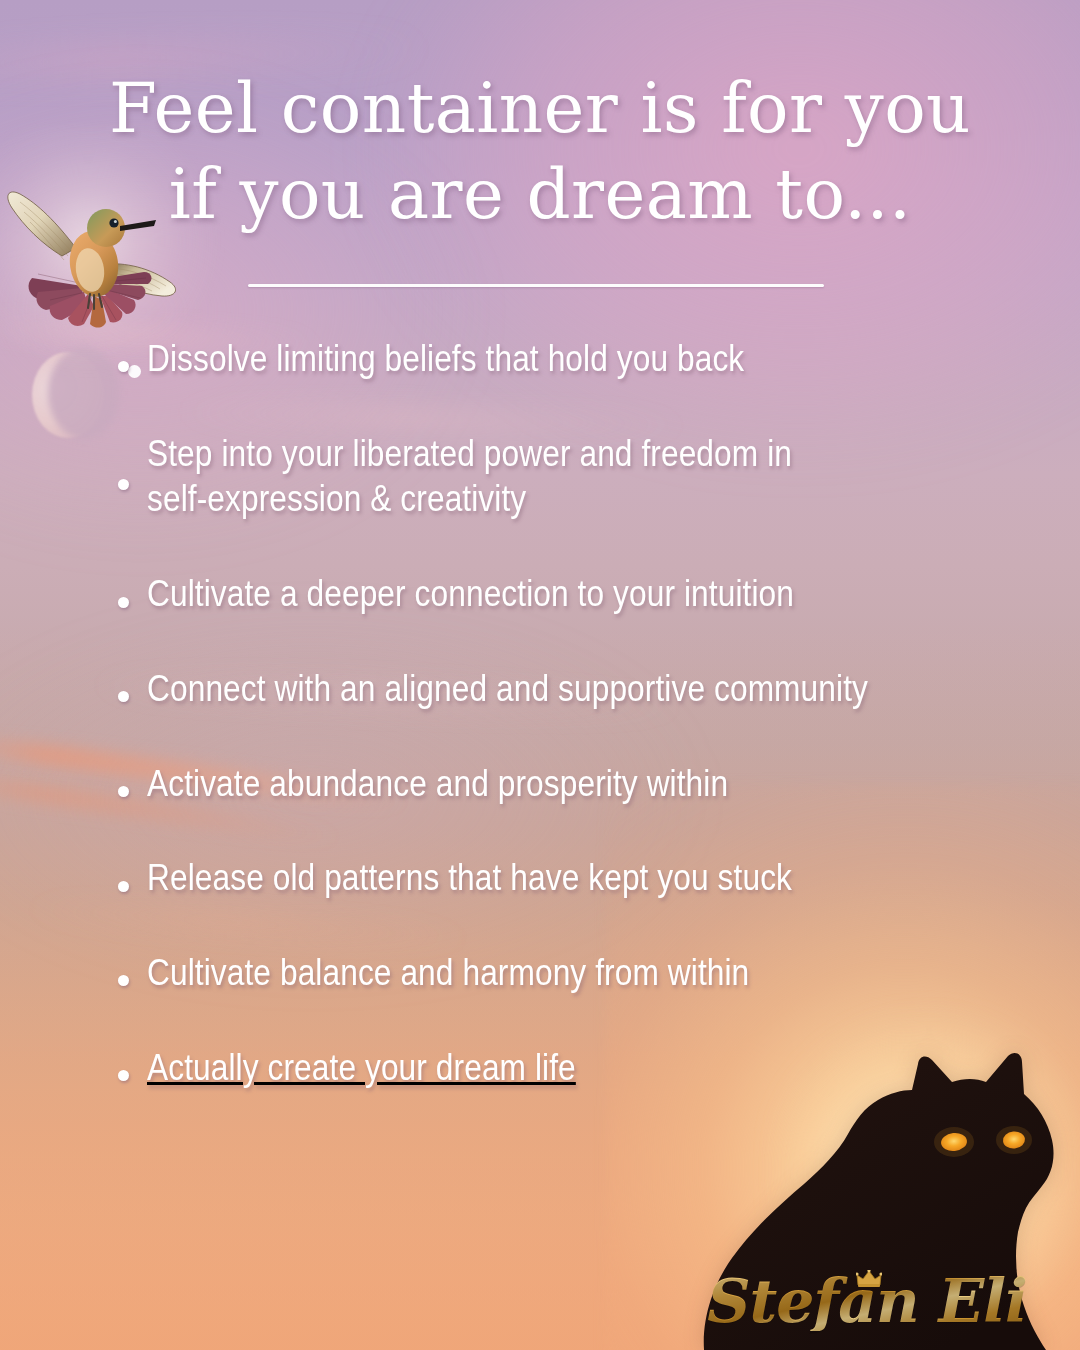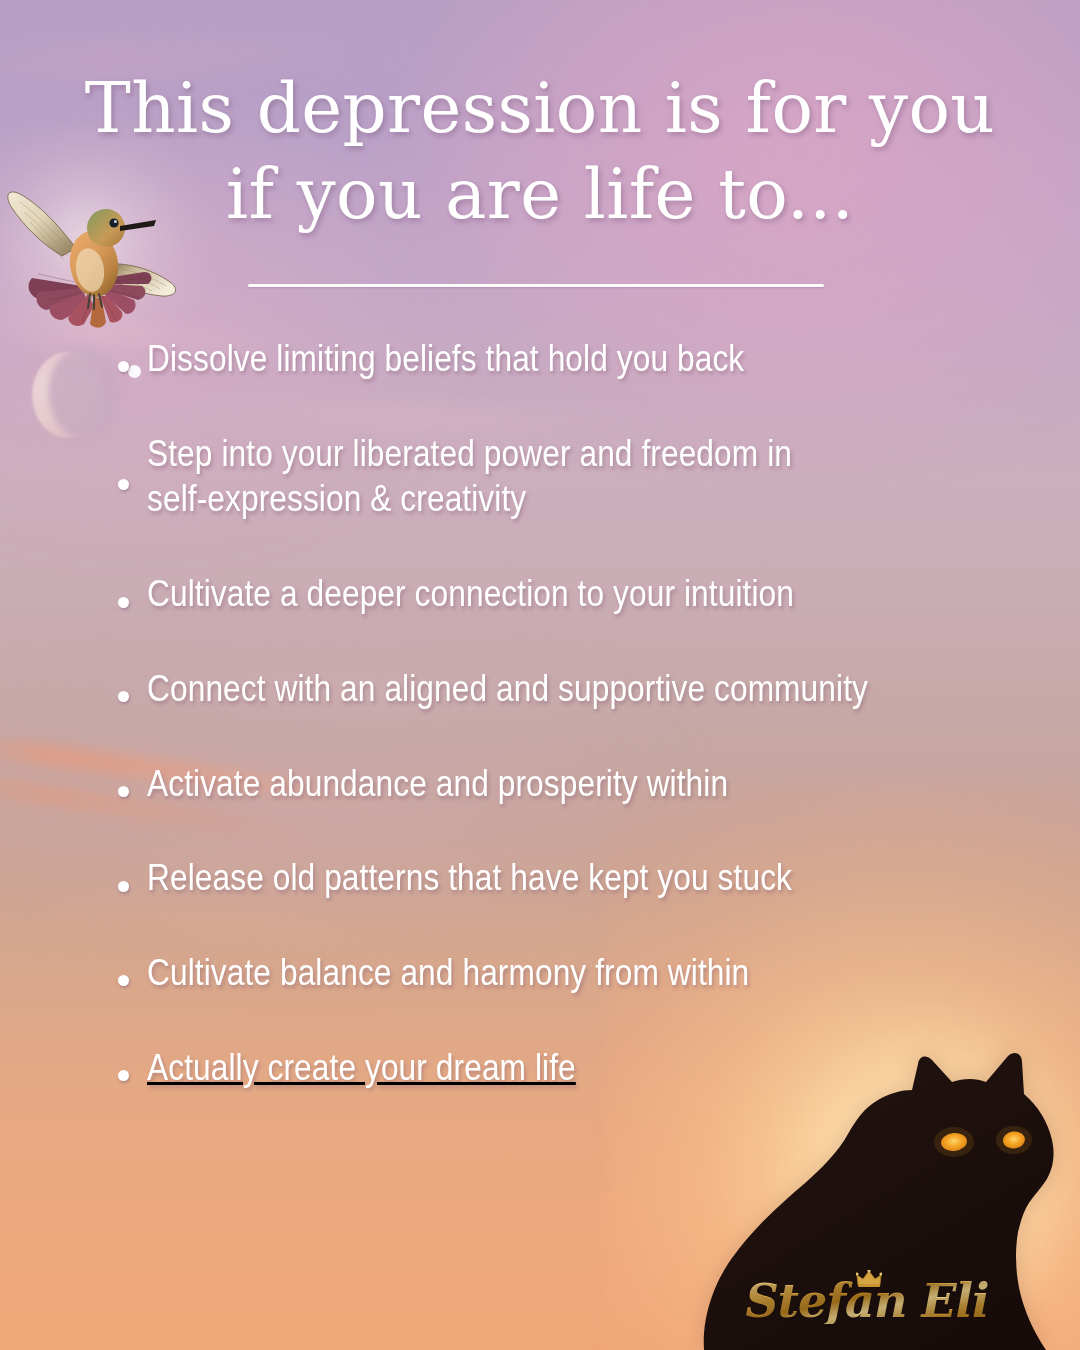--- a/index.html
+++ b/index.html
@@ -122,21 +122,21 @@
   .panther svg{display:block;width:100%;height:100%;filter:drop-shadow(0 0 10px rgba(90,40,20,.18));}
 
   
   .signature{
     position:absolute;left:752px;top:1268px;width:230px;height:66px;
     display:flex;align-items:center;justify-content:center;
   }
   .signature .sig-text{
     font-family:"DejaVu Serif", serif;
     font-style:italic;font-weight:700;
-    font-size:46px;line-height:1;
+    font-size:60px;line-height:1;
     letter-spacing:-1px;
     background:linear-gradient(168deg,#f6dd9a 0%,#d8a545 22%,#b8801f 44%,#f0d48c 60%,#c9922e 80%,#a9731a 100%);
     -webkit-background-clip:text;background-clip:text;
     color:transparent;-webkit-text-fill-color:transparent;
     white-space:nowrap;
     text-shadow:0 1px 0 rgba(0,0,0,.18);
   }
   .signature .crown{
     position:absolute;left:104px;top:2px;width:26px;height:18px;
   }
@@ -332,22 +332,22 @@
         <path d="M2 15 L1 5 L7 9 L13 1 L19 9 L25 5 L24 15 Z" fill="#d6a443" stroke="#a97c20" stroke-width="0.8"></path>
         <rect x="2" y="14.6" width="22" height="2.4" rx="1" fill="#c79431"></rect>
         <circle cx="1" cy="4" r="1.6" fill="#e8c571"></circle>
         <circle cx="13" cy="0.8" r="1.6" fill="#e8c571"></circle>
         <circle cx="25" cy="4" r="1.6" fill="#e8c571"></circle>
       </svg>
     </span>
   </div>
 
   <div class="heading">
-    <div class="line l1">This depression is for you</div>
-    <div class="line l2">if you are life to...</div>
+    <div class="line l1">Feel container is for you</div>
+    <div class="line l2">if you are dream to...</div>
   </div>
 
   <div class="divider"></div>
 
   <div class="list">
     <div class="bullet">
       <span class="dot"></span>
       <span class="txt">Dissolve limiting beliefs that hold you back</span>
     </div>
     <div class="bullet">

